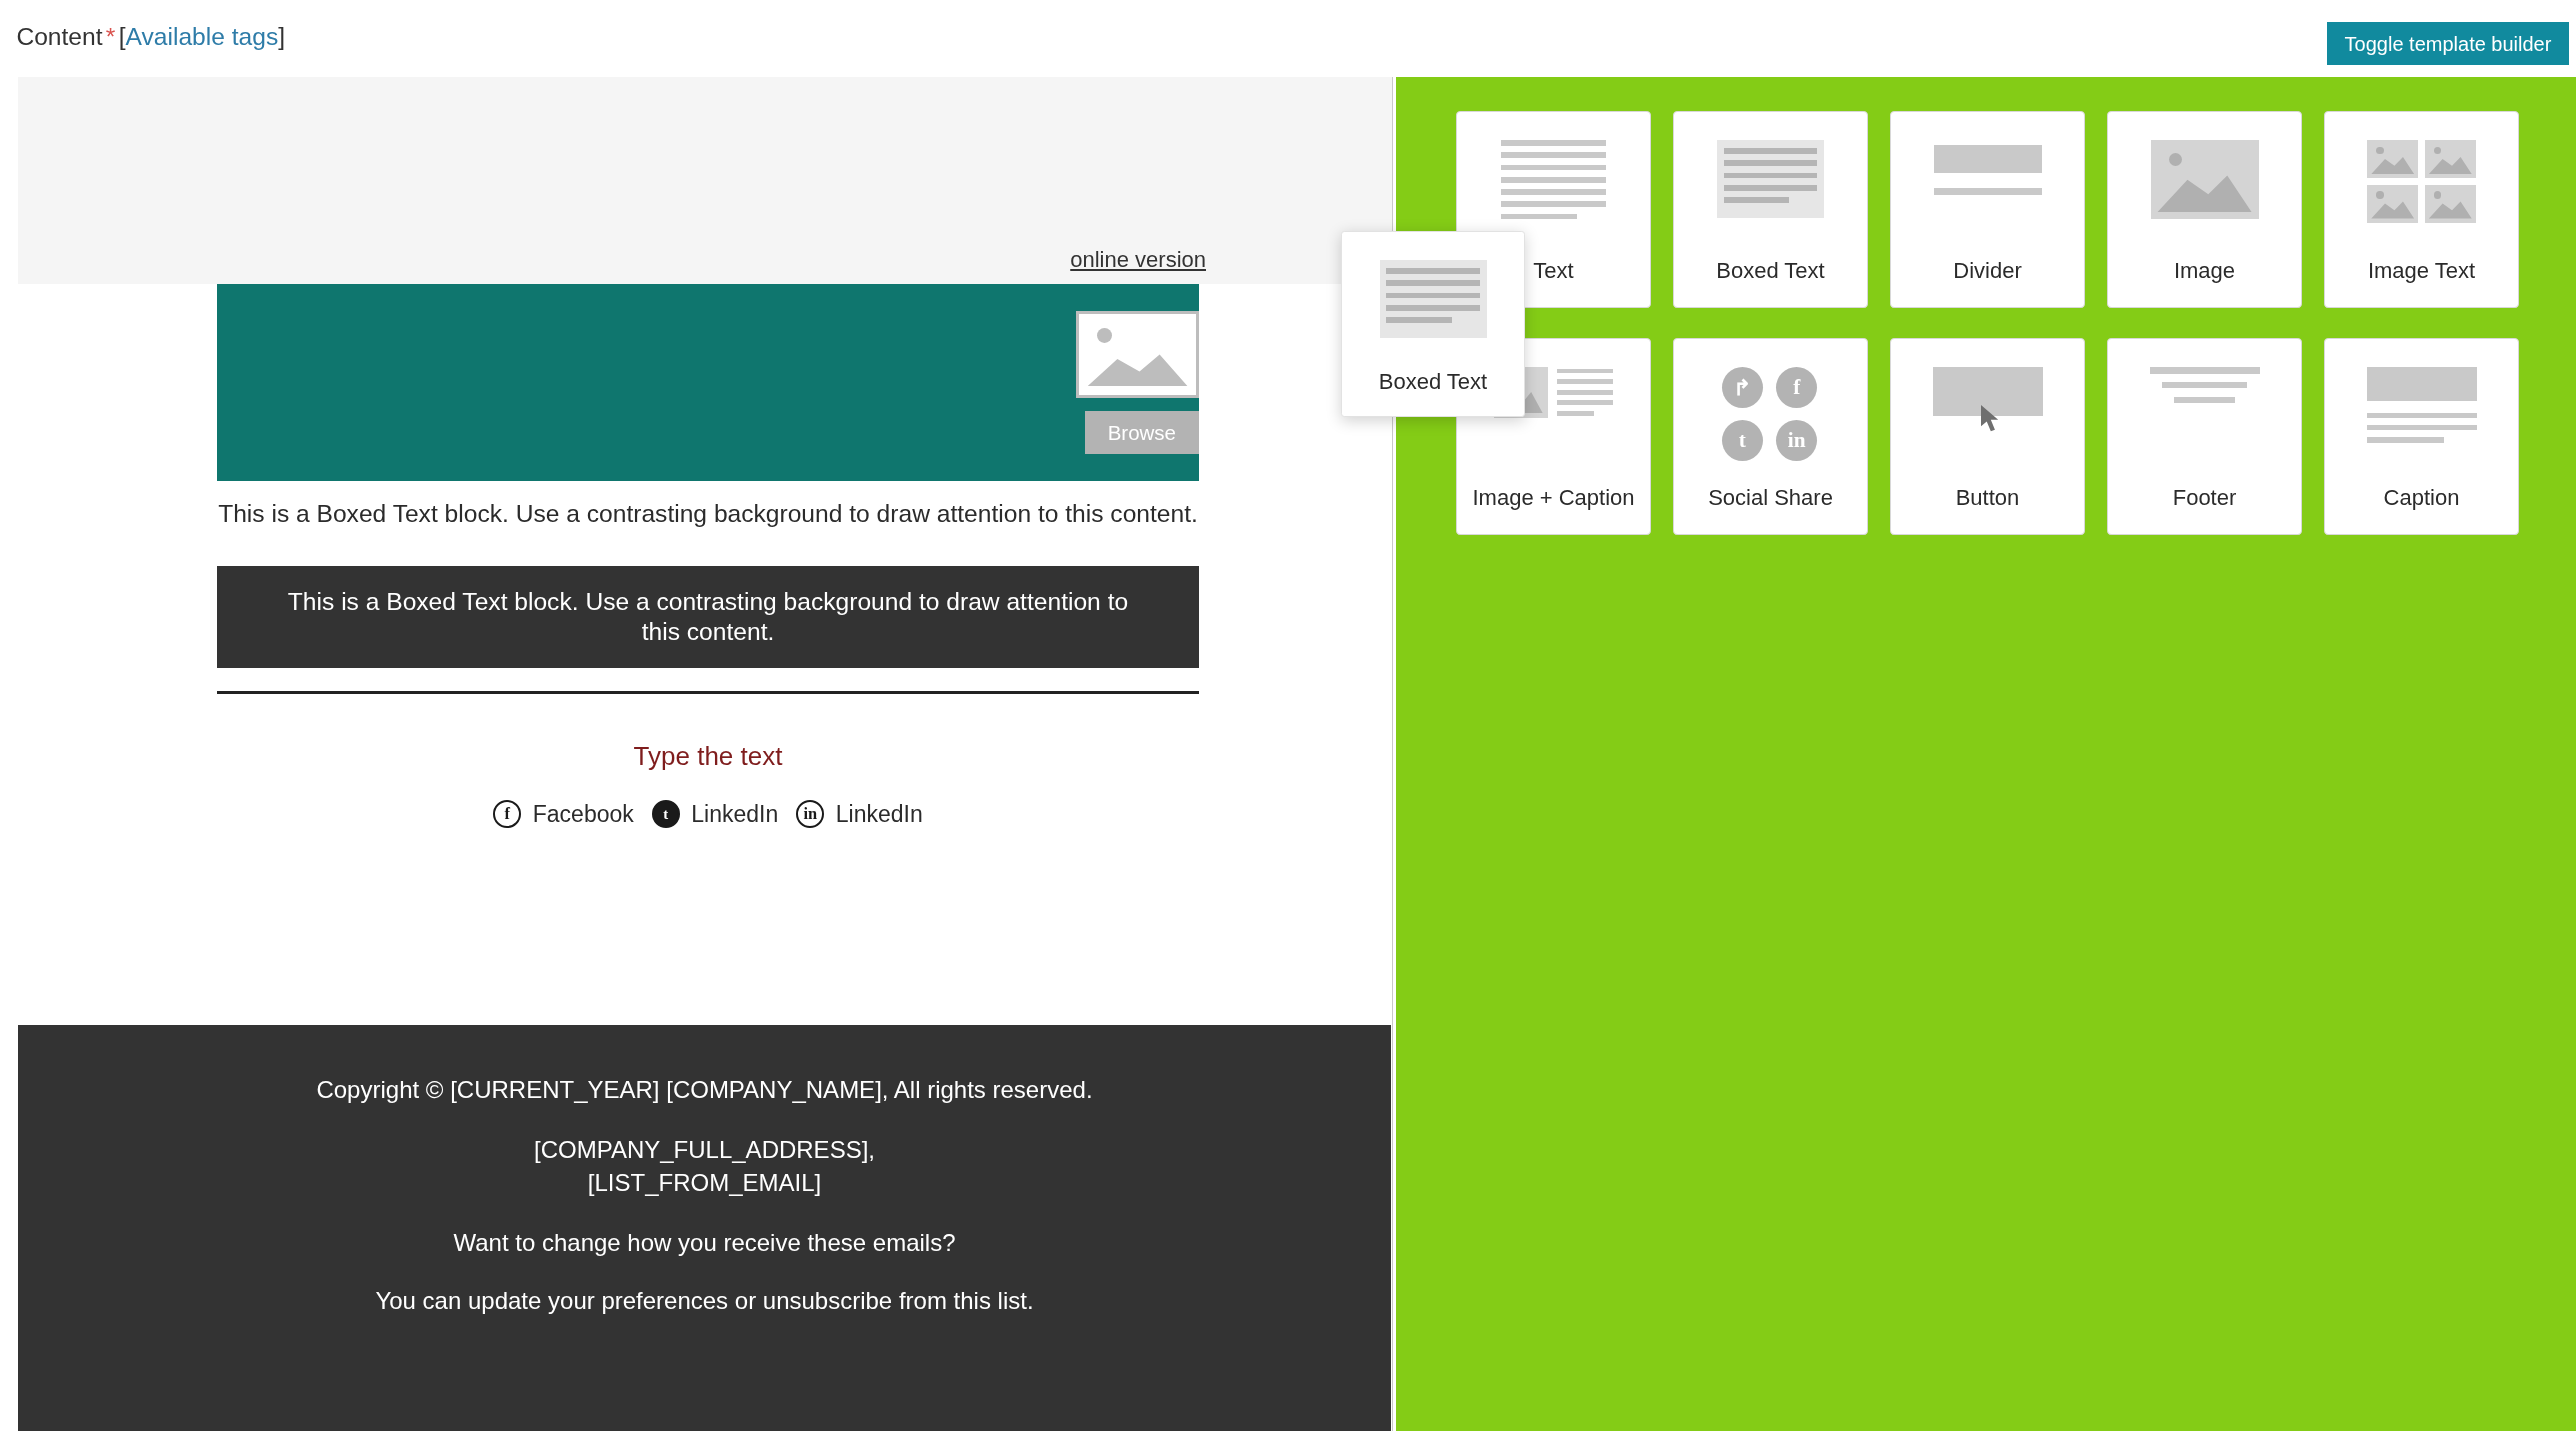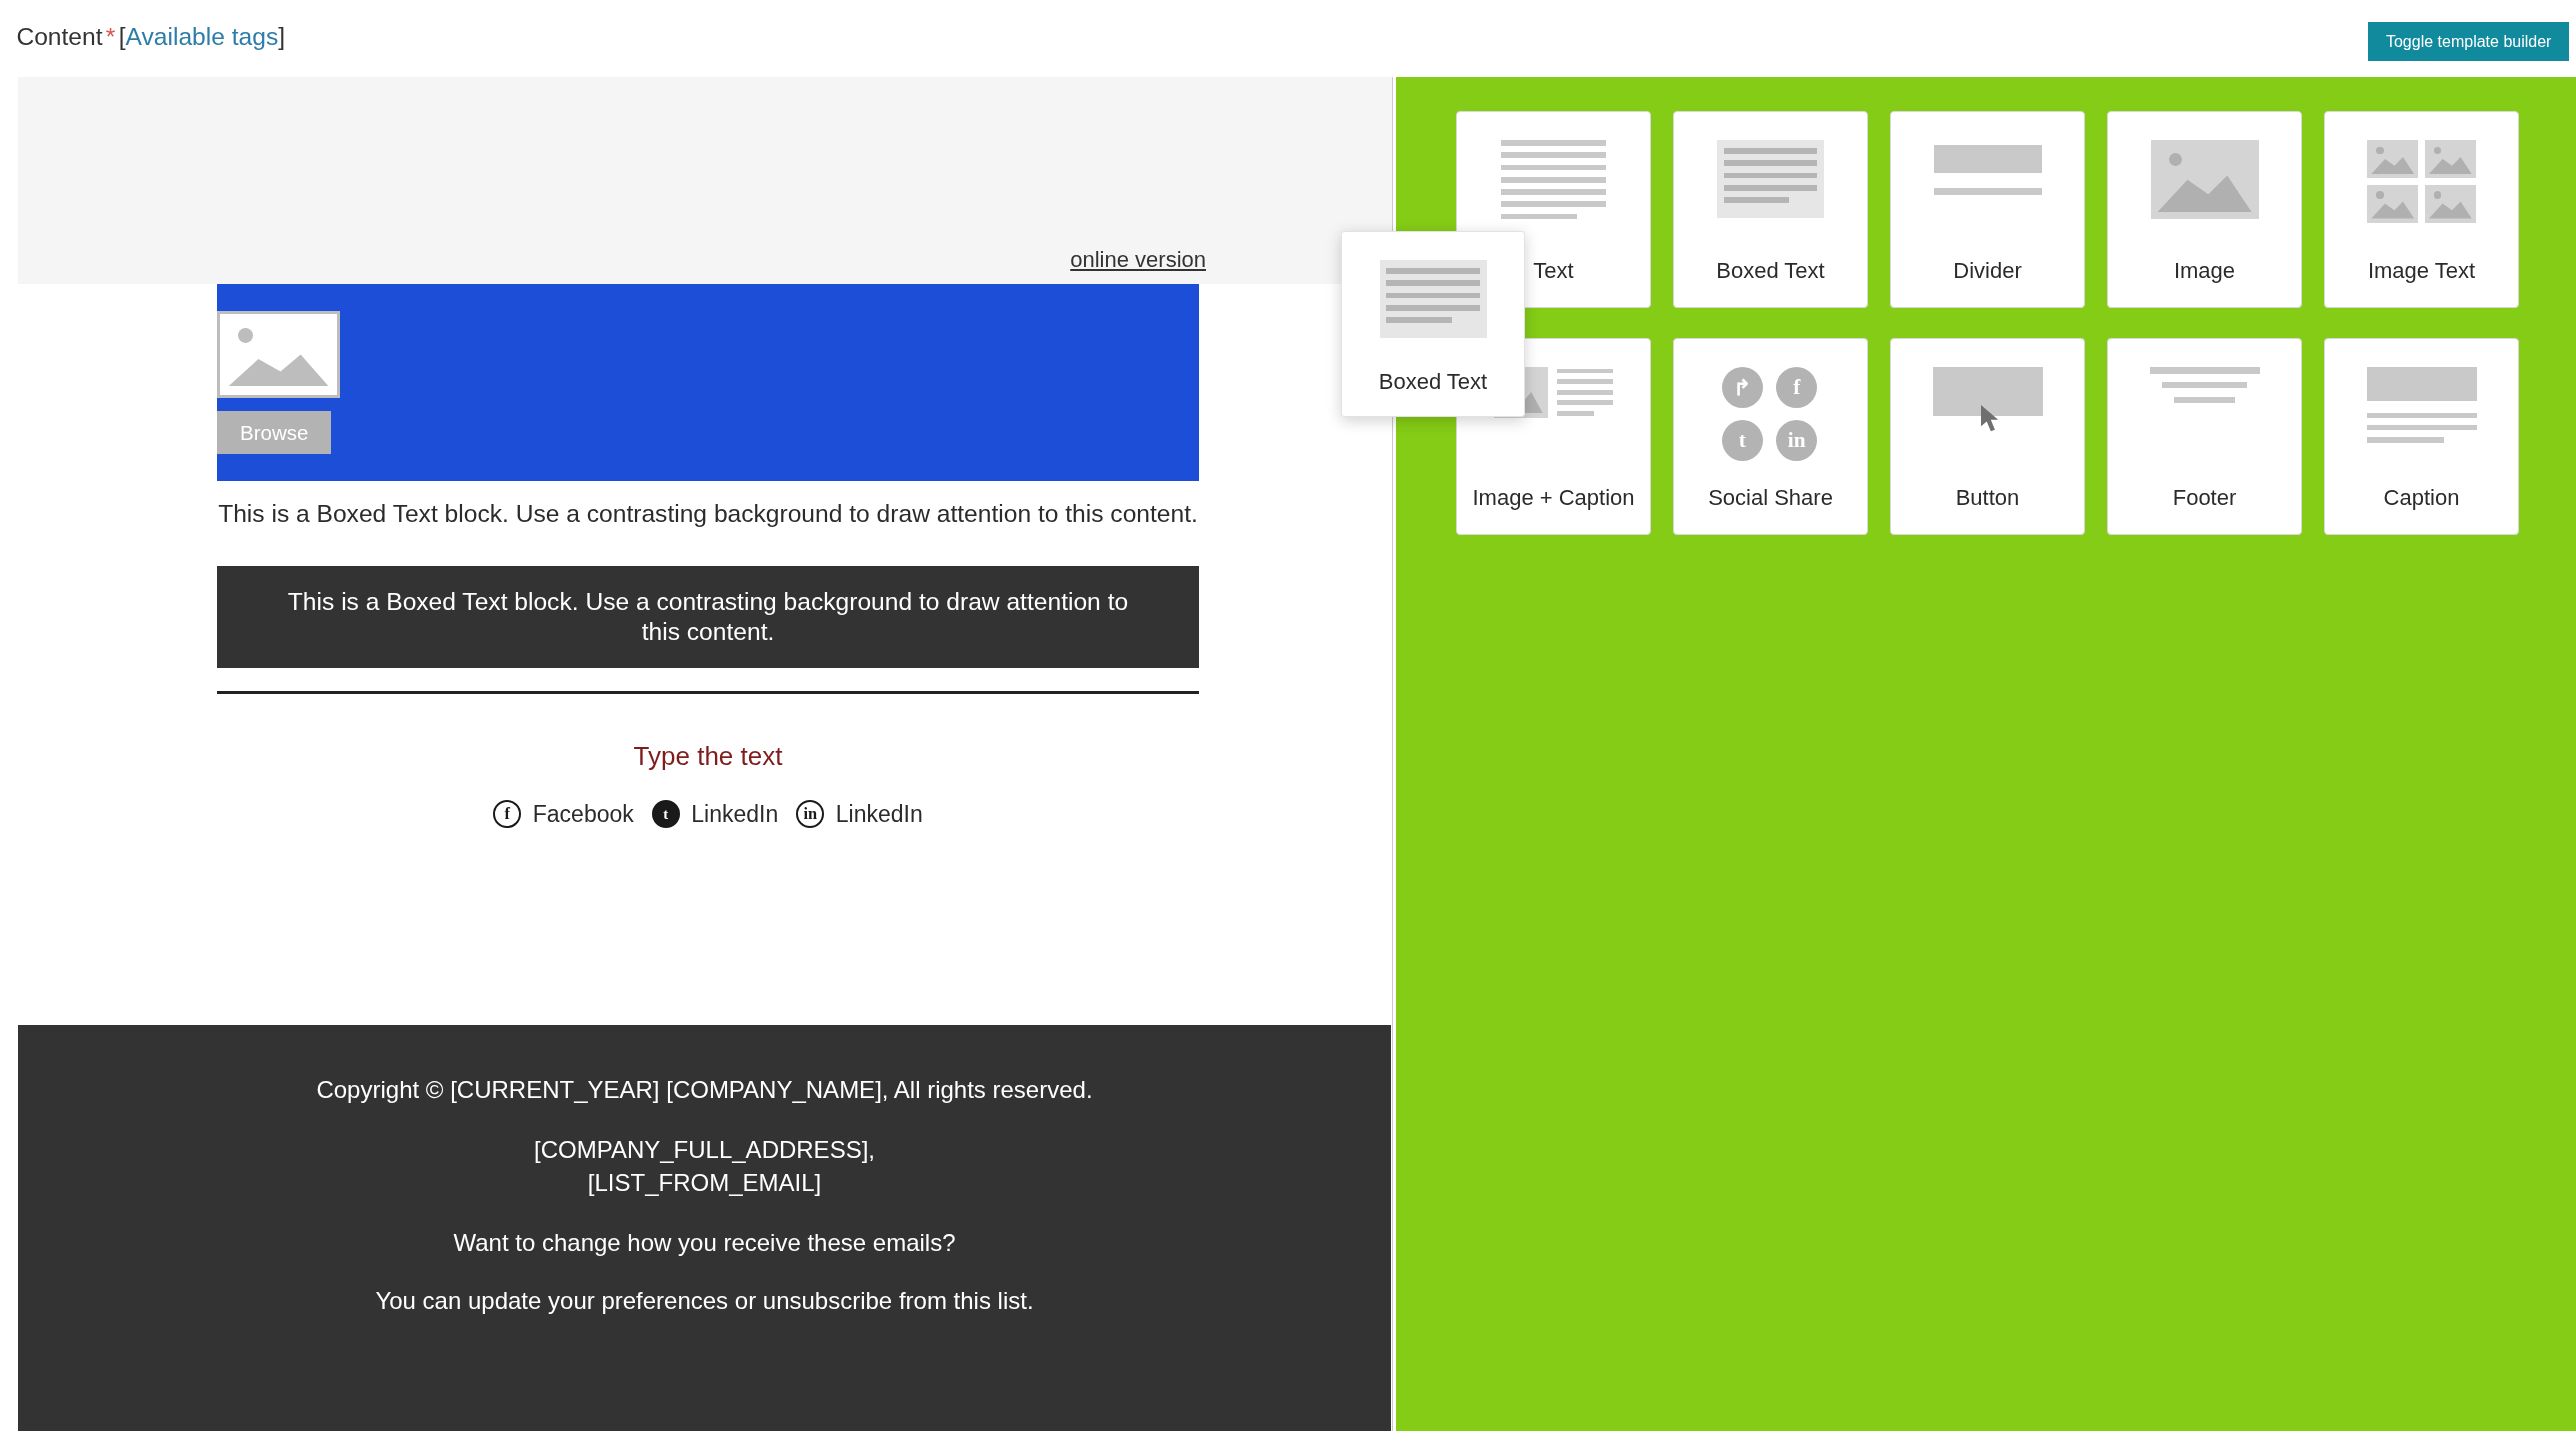--- a/index.html
+++ b/index.html
@@ -27,21 +27,21 @@
   .req-star { color: #d9534f; margin: 0 3.3px; }
   .avail-tags { color: #2e7ca8; }
   .bracket { color: #333; }
 
   .toggle-btn {
     position: absolute;
     right: 6.6px; top: 22px;
     background: #118a9e;
     color: #ffffff;
     border: none;
-    font-size: 16px;
+    font-size: 20px;
     font-family: "Liberation Sans", sans-serif;
     padding: 11.5px 18px;
     cursor: pointer;
     line-height: 1;
   }
 
   
   .canvas {
     position: absolute;
     left: 18px; top: 77px;
@@ -65,23 +65,23 @@
   .body-wrap {
     position: relative;
     height: 740px;
     background: #ffffff;
   }
 
   .image-block {
     position: absolute;
     left: 199px; top: 0px;
     width: 982px; height: 197px;
-    background: #1d4ed8;
+    background: #0f766e;
     display: flex;
-    align-items: flex-start;
+    align-items: flex-end;
     justify-content: center;
     flex-direction: column;
   }
   .img-placeholder {
     width: 123px; height: 87px;
     border: 3.3px solid #bdbdbd;
     background: #ffffff;
     position: relative;
   }
   .img-placeholder .mount {

